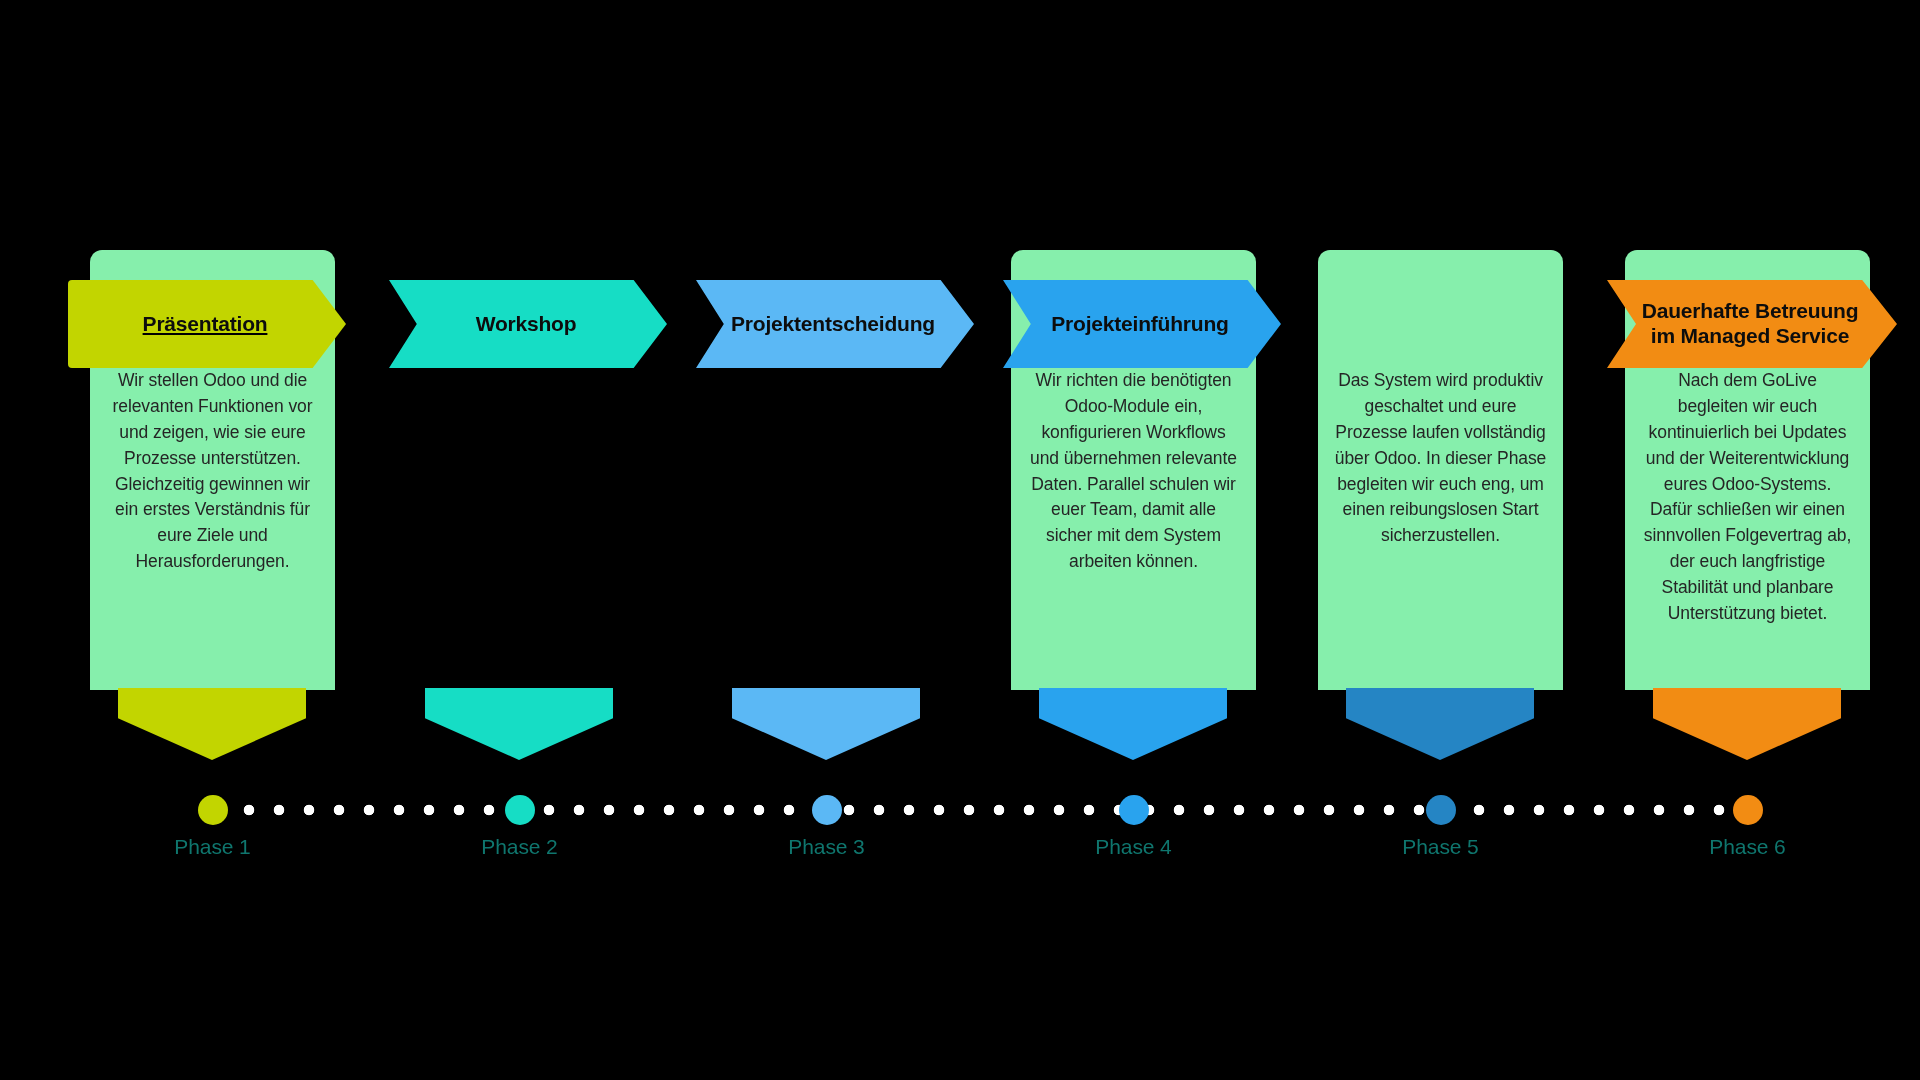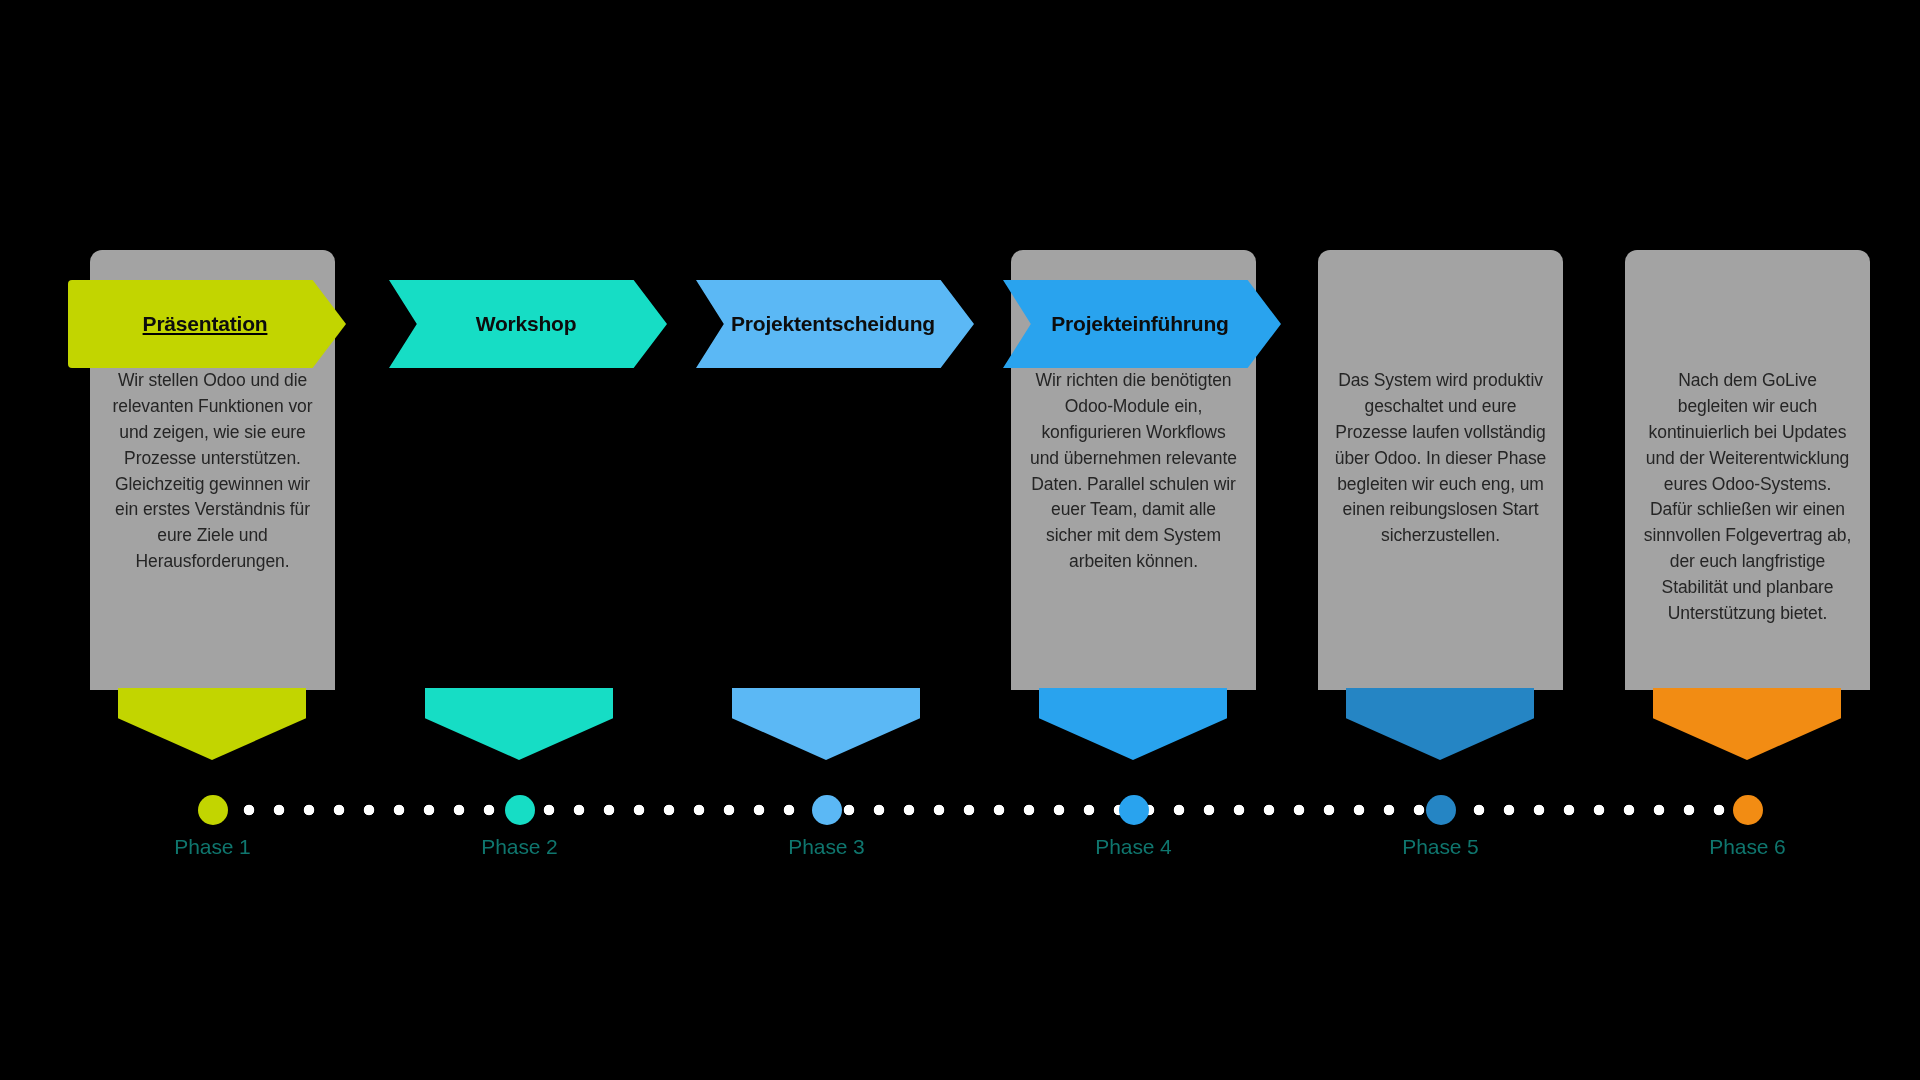--- a/index.html
+++ b/index.html
@@ -36,21 +36,21 @@
     flex: 0 0 245px;
     height: 100%;
   }
 
   
   .card-body {
     position: absolute;
     left: 0;
     top: 0;
     width: 245px;
-    background: #a3a3a3;
+    background: #86efac;
     border-radius: 12px 12px 0 0;
     min-height: 440px;
     padding: 118px 16px 18px 16px;
   }
 
   .card-text {
     font-size: 17.5px;
     line-height: 1.48;
     color: #252525;
     text-align: center;
@@ -197,20 +197,23 @@
       <div class="card-body">
         <div class="card-text">Das System wird produktiv geschaltet und eure Prozesse laufen vollständig über Odoo. In dieser Phase begleiten wir euch eng, um einen reibungslosen Start sicherzustellen.</div>
       </div>
       <div class="card-tail" style="background: rgb(37, 133, 196); top: 438px;"></div>
     </div>
 
     <div class="phase">
       <div class="card-body">
         <div class="card-text">Nach dem GoLive begleiten wir euch kontinuierlich bei Updates und der Weiterentwicklung eures Odoo-Systems. Dafür schließen wir einen sinnvollen Folgevertrag ab, der euch langfristige Stabilität und planbare Unterstützung bietet.</div>
       </div>
+      <div class="banner" style="background: rgb(242, 140, 19);">
+        <div class="banner-title">Dauerhafte Betreuung im Managed Service</div>
+      </div>
       <div class="card-tail" style="background: rgb(242, 140, 19); top: 438px;"></div>
     </div>
 
   </div>
 
   <div class="timeline">
     <div class="dots" style="left: 212.5px; width: 1535px;"></div>
     <div class="node" style="left: 197.5px; background: rgb(194, 213, 0);"></div>
     <div class="node" style="left: 504.5px; background: rgb(22, 221, 197);"></div>
     <div class="node" style="left: 811.5px; background: rgb(91, 184, 245);"></div>

